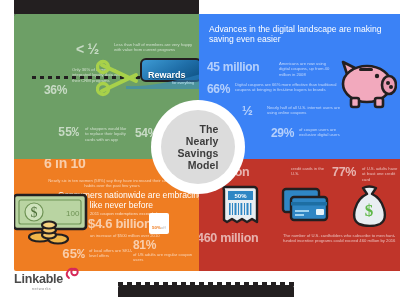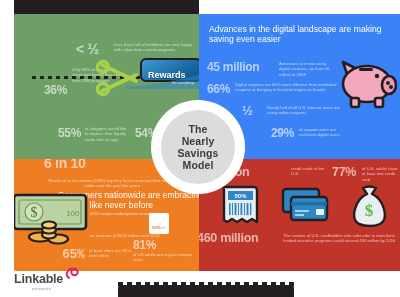--- a/index.html
+++ b/index.html
@@ -19,34 +19,34 @@
   .q-orange{left:14px;  top:159px; width:185px;height:112px;background:#ef7d22;}
   .q-red   {left:199px; top:159px; width:201px;height:112px;background:#c0352a;}
   .q-green{border-top-left-radius:2px;}
   .q-orange{border-bottom-left-radius:2px;}
 
   
   .hub-ring{position:absolute;left:151px;top:100px;width:94px;height:94px;border-radius:50%;
             background:#ffffff;}
   .hub{position:absolute;left:161px;top:110px;width:74px;height:74px;border-radius:50%;
        background:#dcdcdc;display:flex;align-items:center;justify-content:center;}
-  .hub-text{font-weight:bold;font-size:10.5px;line-height:12px;color:#3c3c3c;text-align:center;
+  .hub-text{font-weight:bold;font-size:10.5px;line-height:12px;color:#3c3c3c;text-align:right;
             letter-spacing:.1px;}
   .bignum{font-weight:bold;color:rgba(255,255,255,.62);letter-spacing:-.3px;}
   .sub{color:rgba(255,255,255,.66);font-size:4.2px;line-height:5.4px;}
   .sub2{color:rgba(255,255,255,.72);font-size:4.2px;line-height:5.4px;}
 
   
   .g-half{position:absolute;left:62px;top:27px;font-size:14px;}
   .g-half .frac{font-size:14px;}
   .g-halfsub{position:absolute;left:100px;top:28px;width:86px;}
   .g-36{position:absolute;left:30px;top:53px;font-size:12px;margin-top:16px;}
   .g-36sub{position:absolute;left:58px;top:53px;width:54px;}
   .g-head{position:absolute;left:32px;top:88px;width:160px;font-size:8.6px;color:#fff;}
-  .g-55{position:absolute;left:44px;top:112px;font-size:12px;}
+  .g-55{position:absolute;left:44px;top:112px;font-size:12px;font-family:Liberation Mono, monospace;}
   .g-55sub{position:absolute;left:71px;top:112px;width:42px;}
   .g-54{position:absolute;left:121px;top:112px;font-size:12px;}
   .g-54sub{position:absolute;left:148px;top:112px;width:40px;}
 
   
   .card{position:absolute;left:126px;top:44px;width:62px;height:24px;border-radius:6px;
         background:linear-gradient(150deg,#3d9bd4 0%,#1f6ea8 55%,#0d4f80 100%);
         border:2.2px solid #231f20;box-sizing:border-box;}
   .card .cw{position:absolute;left:6px;top:11px;right:4px;}
   .card .cw b{display:block;color:#fff;font-size:9px;font-weight:bold;line-height:9px;
@@ -227,20 +227,21 @@
           <ellipse cx="30" cy="46" rx="11" ry="4.5" fill="#f0b64a"></ellipse>
           <ellipse cx="48" cy="48" rx="10" ry="4.5" fill="#f0b64a"></ellipse>
           <ellipse cx="39" cy="44" rx="7" ry="3.5" fill="#f3c468"></ellipse>
           <ellipse cx="39" cy="39" rx="7" ry="3.5" fill="#f3c468"></ellipse>
           <ellipse cx="39" cy="34" rx="7" ry="3.5" fill="#f6d180"></ellipse>
         </g>
       </svg>
     </div>
 
     <div class="o-2011 sub2">2011 coupon redemptions exceeded</div>
+    <div class="o-46 bignum">$4.6 billion</div>
     <div class="o-46sub sub">an increase of $500 million over 2010</div>
 
     <div class="tag50">
       <b>50%</b><i>off</i>
     </div>
 
     <div class="o-65 bignum">65%</div>
     <div class="o-65sub sub">of local offers are SKU-level offers</div>
 
     <div class="o-81 bignum">81%</div>

